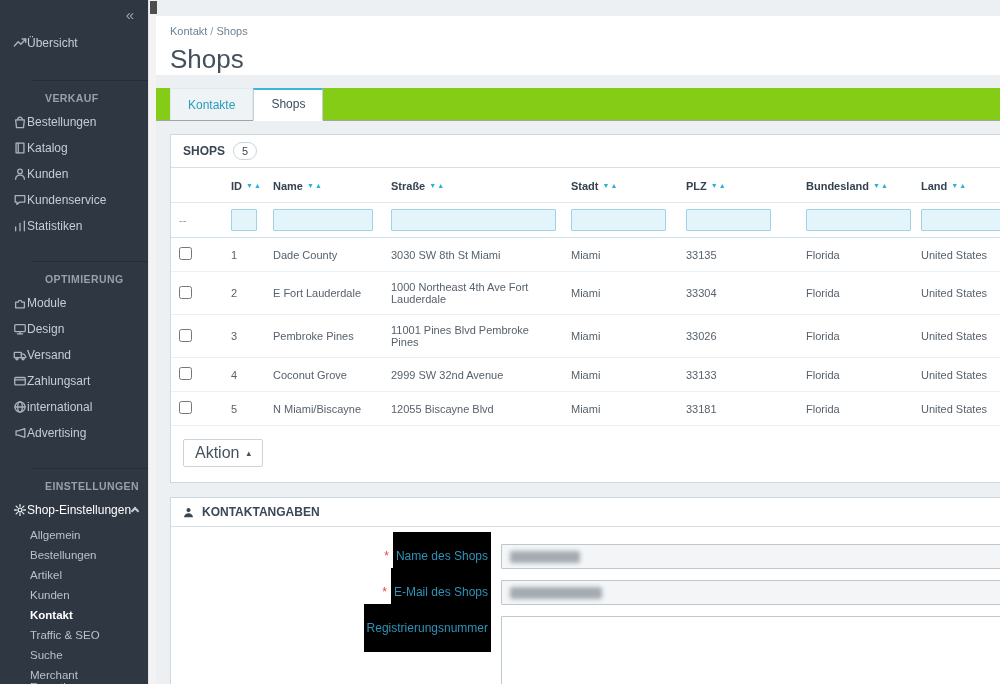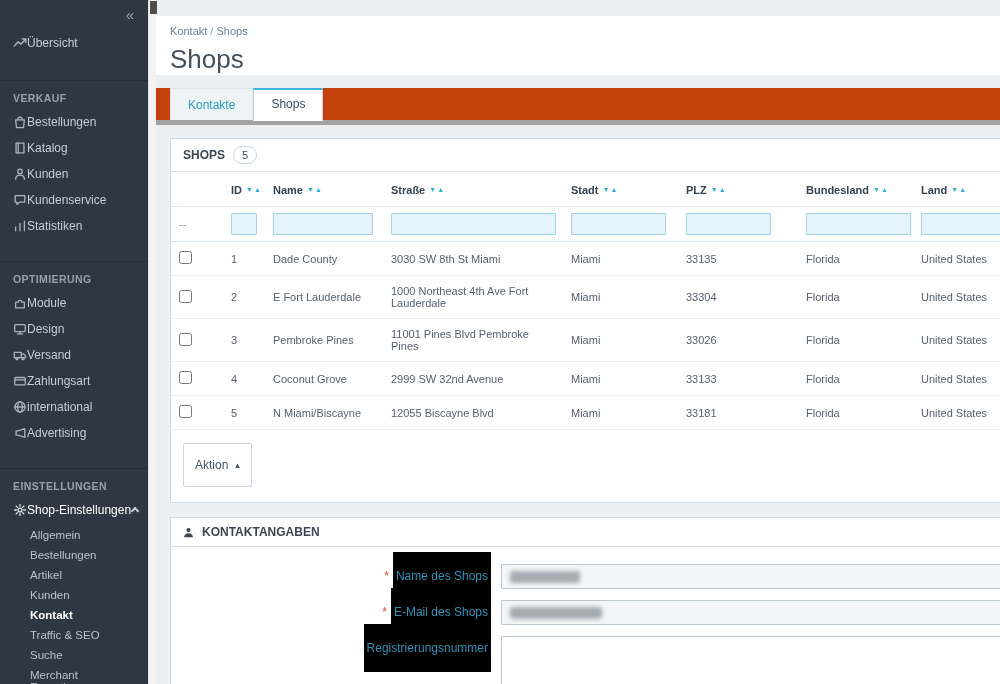--- a/index.html
+++ b/index.html
@@ -17,59 +17,59 @@
     position:absolute; left:0; top:0; width:148px; height:684px;
     background:#2f3742; font-size:12px; color:#c6cdd4; overflow:hidden;
   }
   .sb-top { height:30px; position:relative; }
   .collapse { position:absolute; right:14px; top:6px; color:#9aa5b1; font-size:15px; cursor:pointer; }
   .collapse::before { content:"\00AB"; }
   .sb-item { display:flex; align-items:center; gap:0; padding:6px 10px 6px 13px; cursor:pointer; line-height:14px; }
   .sb-item .icon { width:14px; height:14px; display:inline-flex; color:#aab3bd; }
   .sb-item.active { color:#fff; }
   .sb-item.active .icon { color:#e4e9ee; }
-  .sb-section-title { padding:11px 13px 5px; font-size:10.5px; font-weight:bold; color:#97a1ad; letter-spacing:.4px; border-top:1px solid #262d36; margin-top:22px; }
+  .sb-section-title { padding:11px 13px 5px; font-size:10.5px; font-weight:bold; color:#97a1ad; letter-spacing:.4px; border-top:1px solid #262d36; margin-top:22px;margin-left:32px; }
   .sb-section-title.first { margin-top:24px; }
   .chevron-up { margin-left:auto; width:6px; height:6px; border-left:2px solid #c6cdd4; border-top:2px solid #c6cdd4; transform:rotate(45deg); margin-top:2px; }
   .sb-children { padding:2px 0 4px; }
   .sb-child { padding:4px 26px 4px 30px; font-size:11.5px; color:#b9c1c9; cursor:pointer; }
   .sb-child.active { color:#ffffff; font-weight:bold; }
 
   
   .vscroll { position:absolute; left:148px; top:0; width:8px; height:684px; background:#f3f3f3; border-left:1px solid #e3e3e3; }
   .vscroll .thumb { width:7px; height:13px; background:#4e4e4e; margin:1px 0 0 1px; }
 
   
   .main { position:absolute; left:156px; top:0; width:844px; height:684px; }
   .main-top { background:#fff; padding:9px 0 0 14px;margin-top:16px; }
   .breadcrumb { font-size:11px; color:#6d8291; }
   .breadcrumb .crumb { cursor:pointer; }
   .breadcrumb .sep::before { content:"\00a0/\00a0"; color:#8a9aa6; }
   .page-title { font-size:26px; color:#44505c; font-weight:400; margin:7px 0 13px; }
-  .tabs { display:flex; border-bottom:5px solid #a3a3a3; padding-left:14px; background:#c2410c; }
+  .tabs { display:flex; border-bottom:1px solid #a3a3a3; padding-left:14px; background:#84cc16; }
   .tab { padding:9px 17px 8px; font-size:12px; cursor:pointer; }
   .tab.inactive { color:#2a9cbd; background:#eef3f6; border:1px solid #dfe8ed; border-bottom:none; }
   .tab.active { background:#fff; color:#3c4c59; border:1px solid #c3d2da; border-bottom:1px solid #fff; margin-bottom:-1px; border-top:2px solid #3ab6d8; padding-top:7px; }
 
   .content { padding:13px 0 0 14px; }
   .panel { background:#fff; border:1px solid #ccd9e1; width:880px; margin-bottom:14px; }
   .panel-header { padding:7px 12px; border-bottom:1px solid #d5e0e6; font-size:12px; font-weight:bold; color:#3a4754; display:flex; align-items:center; gap:8px; }
   .badge { border:1px solid #c9d6de; border-radius:10px; padding:0 8px; font-size:11px; font-weight:normal; color:#3a4754; line-height:16px; background:#fff; }
 
   
   table { border-collapse:collapse; table-layout:fixed; width:872px; font-size:11px; color:#57616c; }
   thead th { text-align:left; font-weight:bold; color:#35424f; padding:12px 8px 10px; white-space:nowrap; cursor:pointer; }
   .sort-icon::after { content:"\25BC\25B2"; color:#27b3d4; font-size:7px; letter-spacing:1px; margin-left:4px; vertical-align:2px; }
   .filter-row td { padding:6px 8px; border-top:1px solid #dfeaf0; border-bottom:1px solid #cfe3ee; color:#8795a1; }
   .filter-input { height:22px; border:1px solid #9fd3e8; background:#e3f4fb; border-radius:1px; font-family:"Liberation Sans",sans-serif; font-size:11px; padding:0 4px; }
   tbody td { padding:9px 8px; border-bottom:1px solid #e9f2f7; vertical-align:middle; }
   tbody tr { cursor:pointer; background:#fff; }
   .row-checkbox, .filter-checkbox { width:13px; height:13px; cursor:pointer; }
 
-  .action-btn { margin:13px 12px 15px; display:inline-flex; align-items:center; gap:7px; border:1px solid #c9d4dc; background:#fff; padding:14px 11px; font-size:12px; color:#46525e; cursor:pointer; border-radius:2px; }
+  .action-btn { margin:13px 12px 15px; display:inline-flex; align-items:center; gap:7px; border:1px solid #c9d4dc; background:#fff; padding:4px 11px; font-size:16px; color:#46525e; cursor:pointer; border-radius:2px; }
   .action-btn::after { content:"\25B4"; font-size:9px; color:#46525e; }
 
   
   .form { padding:17px 0 18px; }
   .form-row { display:flex; align-items:flex-start; margin-bottom:11px; }
   .form-label { width:330px; text-align:right; padding-right:10px; font-size:12px; color:#5a6673; padding-top:5px; white-space:nowrap; }
   .req { color:#e0493b; margin-right:4px; }
   .hl { background:#000000; color:#2d93b8; padding:17px 3px; }
   .form-input { width:520px; height:25px; border:1px solid #bcc8d0; background:#fff; position:relative; border-radius:1px; }
   .form-input.redacted { background:#f3f5f6; }

